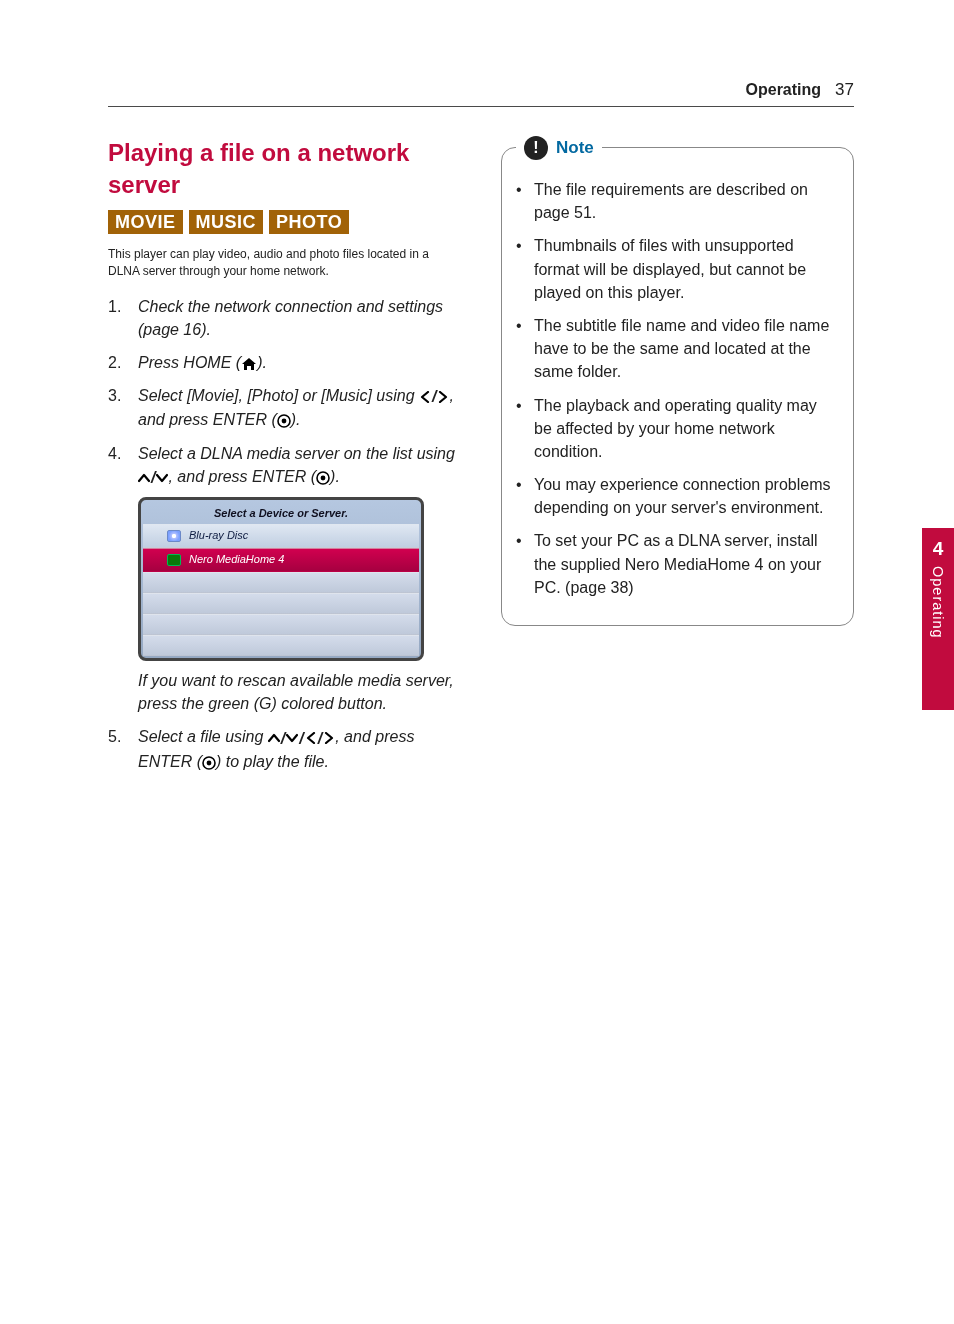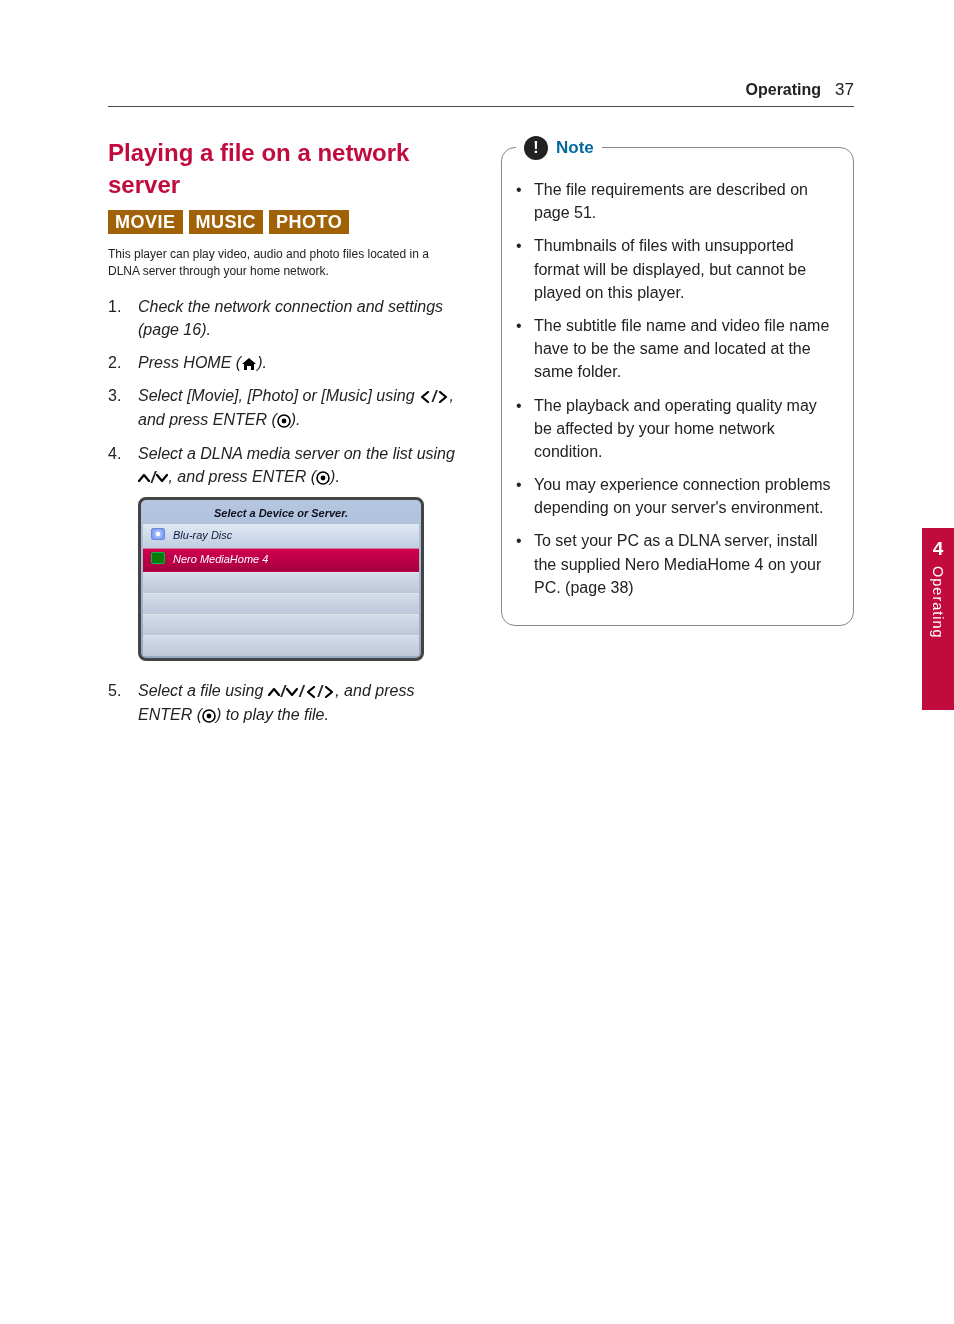--- a/index.html
+++ b/index.html
@@ -75,22 +75,23 @@
   }
   .screen-title {
     text-align: center;
     font-size: 11px;
     font-weight: 700;
     color: #101020;
     padding: 4px 0 2px;
   }
   .screen-row {
     display: flex;
+    align-items: center;
     gap: 8px;
-    padding: 3px 8px;
+    padding: 3px 24px;
     font-size: 11px;
     color: #0d1b40;
     background: linear-gradient(#dfe7f2, #c1cfe2);
     border-top: 1px solid rgba(255,255,255,.5);
     border-bottom: 1px solid rgba(0,0,0,.1);
     min-height: 21px;
   }
   .screen-row.selected {
     background: linear-gradient(#d1004f, #a60040);
     color: #fff;
@@ -244,20 +245,21 @@
               <div class="screen-row selected">
                 <span class="ico ico-nero"></span>
                 <span>Nero MediaHome 4</span>
               </div>
               <div class="screen-row empty"></div>
               <div class="screen-row empty"></div>
               <div class="screen-row empty"></div>
               <div class="screen-row empty"></div>
             </div>
 
+            <div class="sub">If you want to rescan available media server, press the green (G) colored button.</div>
           </span>
         </li>
 
         <li>
           <span class="num">5.</span>
           <span class="body">
             <span>Select a file using </span><span class="arrow-pair">
                 <svg width="12" height="12" viewBox="0 0 12 12">
                   <path d="M1 9 L6 3 L11 9" stroke="#000" stroke-width="2.2" fill="none" stroke-linecap="round" stroke-linejoin="round"></path>
                 </svg>

